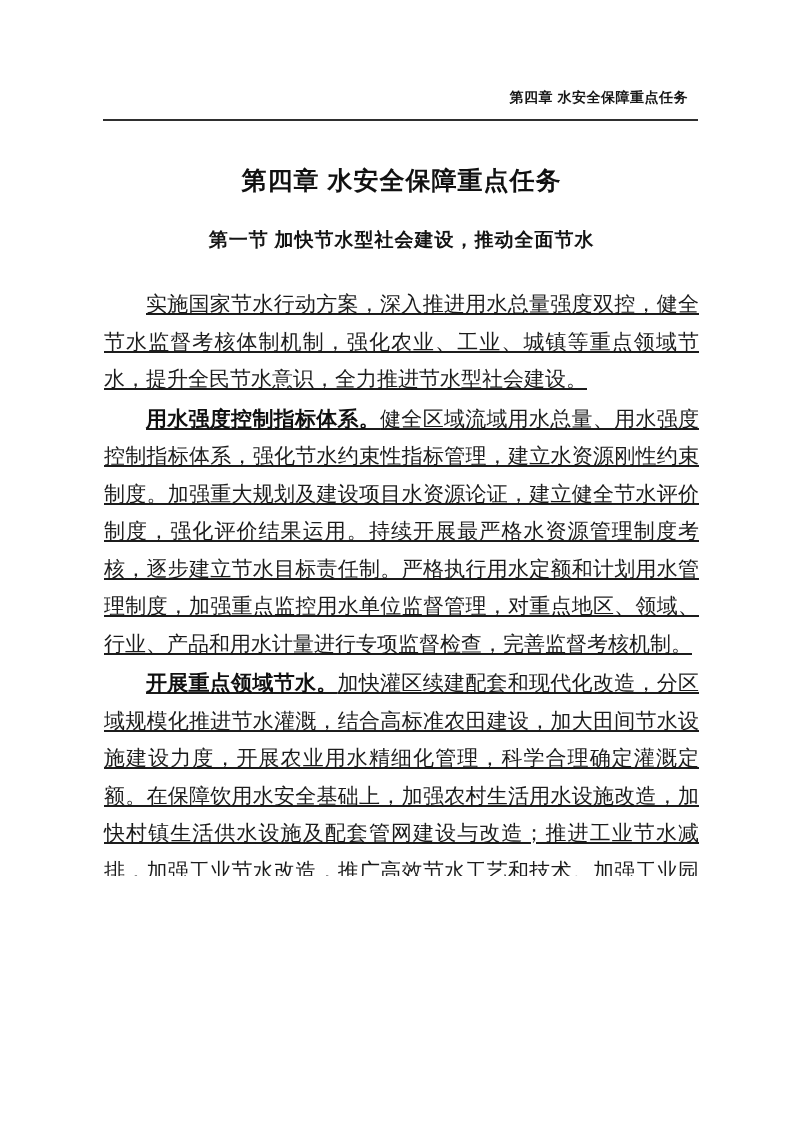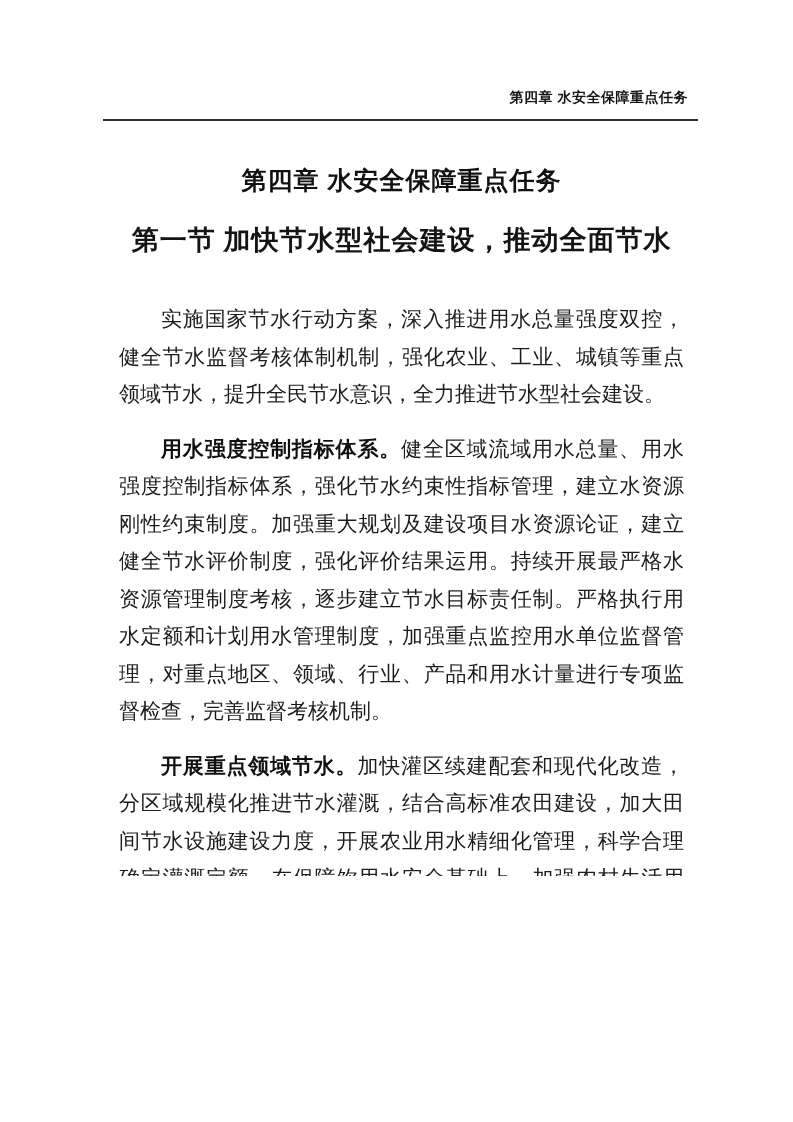--- a/index.html
+++ b/index.html
@@ -55,40 +55,41 @@
   }
   .section-title {
     position: absolute;
     top: 227px;
     left: 103px;
     width: 597px;
     margin: 0;
     text-align: center;
     font-family: "Liberation Serif", "DejaVu Serif", serif;
     font-weight: bold;
-    font-size: 27px;
+    font-size: 19px;
     line-height: 26px;
     letter-spacing: 1px;
     color: #141414;
     white-space: nowrap;
   }
   .body-text {
     position: absolute;
     top: 284px;
     left: 103px;
     width: 597px;
     font-size: 21px;
     line-height: 37.5px;
     text-align: justify;
     text-justify: inter-character;
     color: #1c1c1c;
   }
   .para {
-    margin: 16px;
+    margin: 1px;
     text-indent: 42px;
+    text-decoration: underline;
   }
   .para .lead {
     font-family: "Liberation Sans", "DejaVu Sans", sans-serif;
     font-weight: bold;
     color: #101010;
   }
   .page-number {
     position: absolute;
     top: 1022px;
     left: 0;

